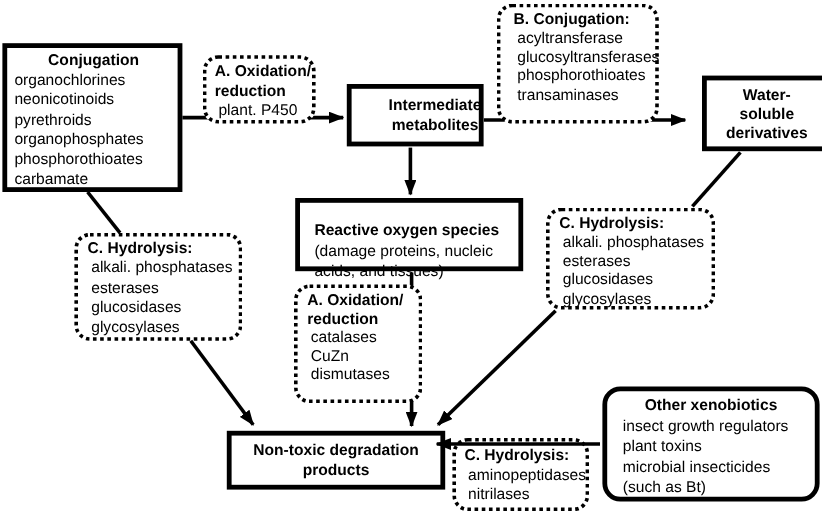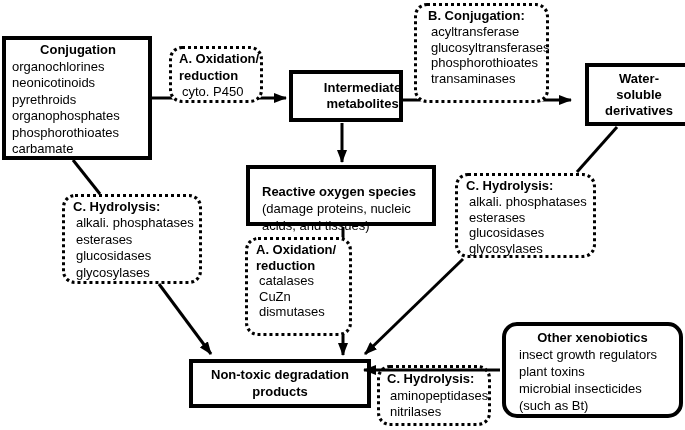--- a/index.html
+++ b/index.html
@@ -60,21 +60,21 @@
     <div class="tl">neonicotinoids</div>
     <div class="tl">pyrethroids</div>
     <div class="tl">organophosphates</div>
     <div class="tl">phosphorothioates</div>
     <div class="tl">carbamate</div>
   </div>
 
   <div class="node dotted" style="left:169px;top:46px;width:94px;height:57px;padding:2px 0 0 7px;">
     <div class="tl bi">A. Oxidation/</div>
     <div class="tl bi">reduction</div>
-    <div class="ln">cyto. P450</div>
+    <div class="ln">plant. P450</div>
   </div>
 
   <div class="node cbox b" style="left:289px;top:70px;width:114px;height:52px;padding-left:33px;">
     <div class="tl">Intermediate</div>
     <div class="tl">metabolites</div>
   </div>
 
   <div class="node dotted" style="left:414px;top:3px;width:135px;height:100px;padding:2px 0 0 11px;line-height:15.8px;">
     <div class="tl bi">B. Conjugation:</div>
     <div class="ln">acyltransferase</div>

